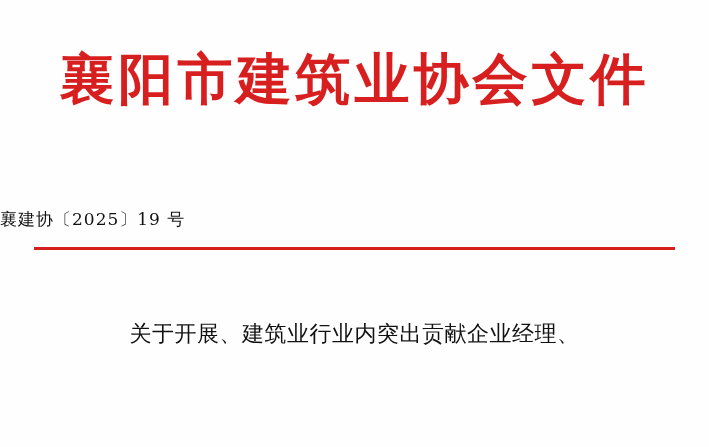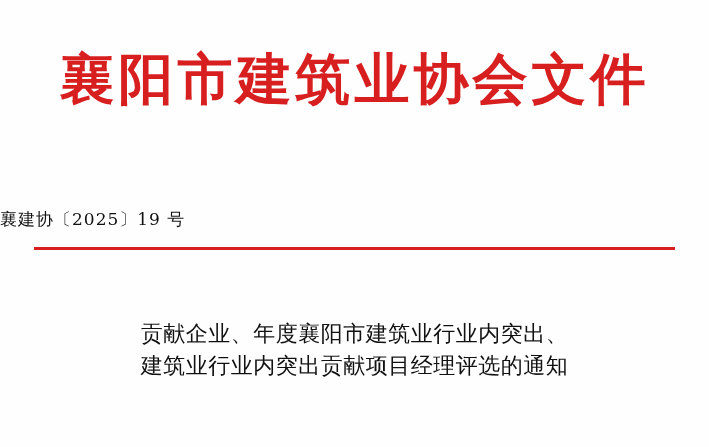--- a/index.html
+++ b/index.html
@@ -94,17 +94,16 @@
   <div class="doc-header">
 
     <div class="doc-title">襄阳市建筑业协会文件</div>
 
     <div class="doc-number">襄建协〔2025〕19 号</div>
 
     <div class="red-rule"></div>
   </div>
 
   <div class="doc-body">
-    <div class="body-line">贡献企业、年度襄阳市建筑业行业内突出、</div>
-    <div class="body-line">建筑业行业内突出贡献项目经理评选的通知</div>
+    <div class="body-line">关于开展、建筑业行业内突出贡献企业经理、</div>
   </div>
 
 </div>
 
 </body></html>

